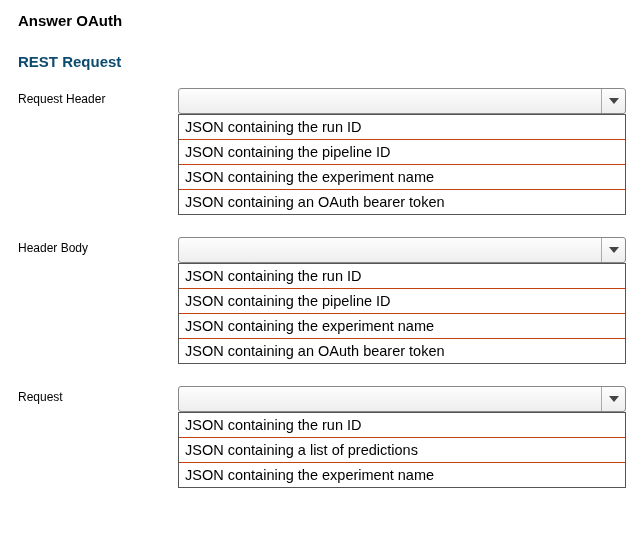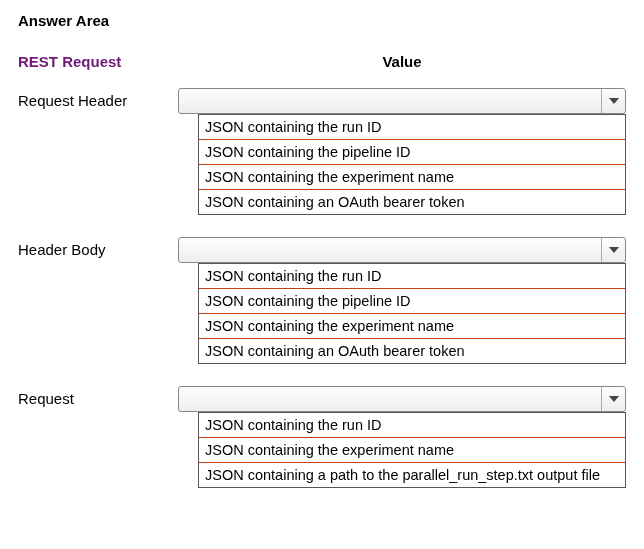--- a/index.html
+++ b/index.html
@@ -17,36 +17,36 @@
       color: #000;
     }
     .header-row {
       display: flex;
       margin-bottom: 18px;
     }
     .col-left {
       width: 160px;
       font-weight: bold;
       font-size: 15px;
-      color: #701a75;
+      color: #0c4a6e;
     }
     .col-right-header {
       flex: 1;
       text-align: center;
       font-weight: bold;
       font-size: 15px;
       color: #000;
     }
     .section {
       display: flex;
       margin-bottom: 22px;
     }
     .label {
       width: 160px;
-      font-size: 15px;
+      font-size: 12px;
       color: #000;
       padding-top: 4px;
     }
     .value-block {
       flex: 1;
     }
     .dropdown-closed {
       width: 100%;
       height: 26px;
       border: 1px solid #888;
@@ -65,40 +65,38 @@
       align-items: center;
       justify-content: center;
     }
     .dropdown-arrow svg {
       display: block;
     }
     .options-list {
       border: 1px solid #555;
       border-top: none;
       background: #fff;
-      margin-left: 20px;
     }
     .options-list .opt {
       padding: 4px 6px;
       font-size: 14.5px;
       color: #000;
       border-top: 1px solid #c2410c;
     }
     .options-list .opt:first-child {
       border-top: 1px solid #555;
     }
   </style>
 </head>
 <body>
 
-<div class="title">Answer Area</div>
+<div class="title">Answer OAuth</div>
 
 <div class="header-row">
   <div class="col-left">REST Request</div>
-  <div class="col-right-header">Value</div>
 </div>
 
 <div class="section">
   <div class="label">Request Header</div>
   <div class="value-block">
     <div class="dropdown-closed">
       <div class="dropdown-arrow">
         <svg width="10" height="6" viewBox="0 0 10 6">
             <polygon points="0,0 10,0 5,6" fill="#444"></polygon>
           </svg>
@@ -137,17 +135,17 @@
   <div class="value-block">
     <div class="dropdown-closed">
       <div class="dropdown-arrow">
         <svg width="10" height="6" viewBox="0 0 10 6">
             <polygon points="0,0 10,0 5,6" fill="#444"></polygon>
           </svg>
       </div>
     </div>
     <div class="options-list">
       <div class="opt">JSON containing the run ID</div>
+      <div class="opt">JSON containing a list of predictions</div>
       <div class="opt">JSON containing the experiment name</div>
-      <div class="opt">JSON containing a path to the parallel_run_step.txt output file</div>
     </div>
   </div>
 </div>
 
 </body></html>

